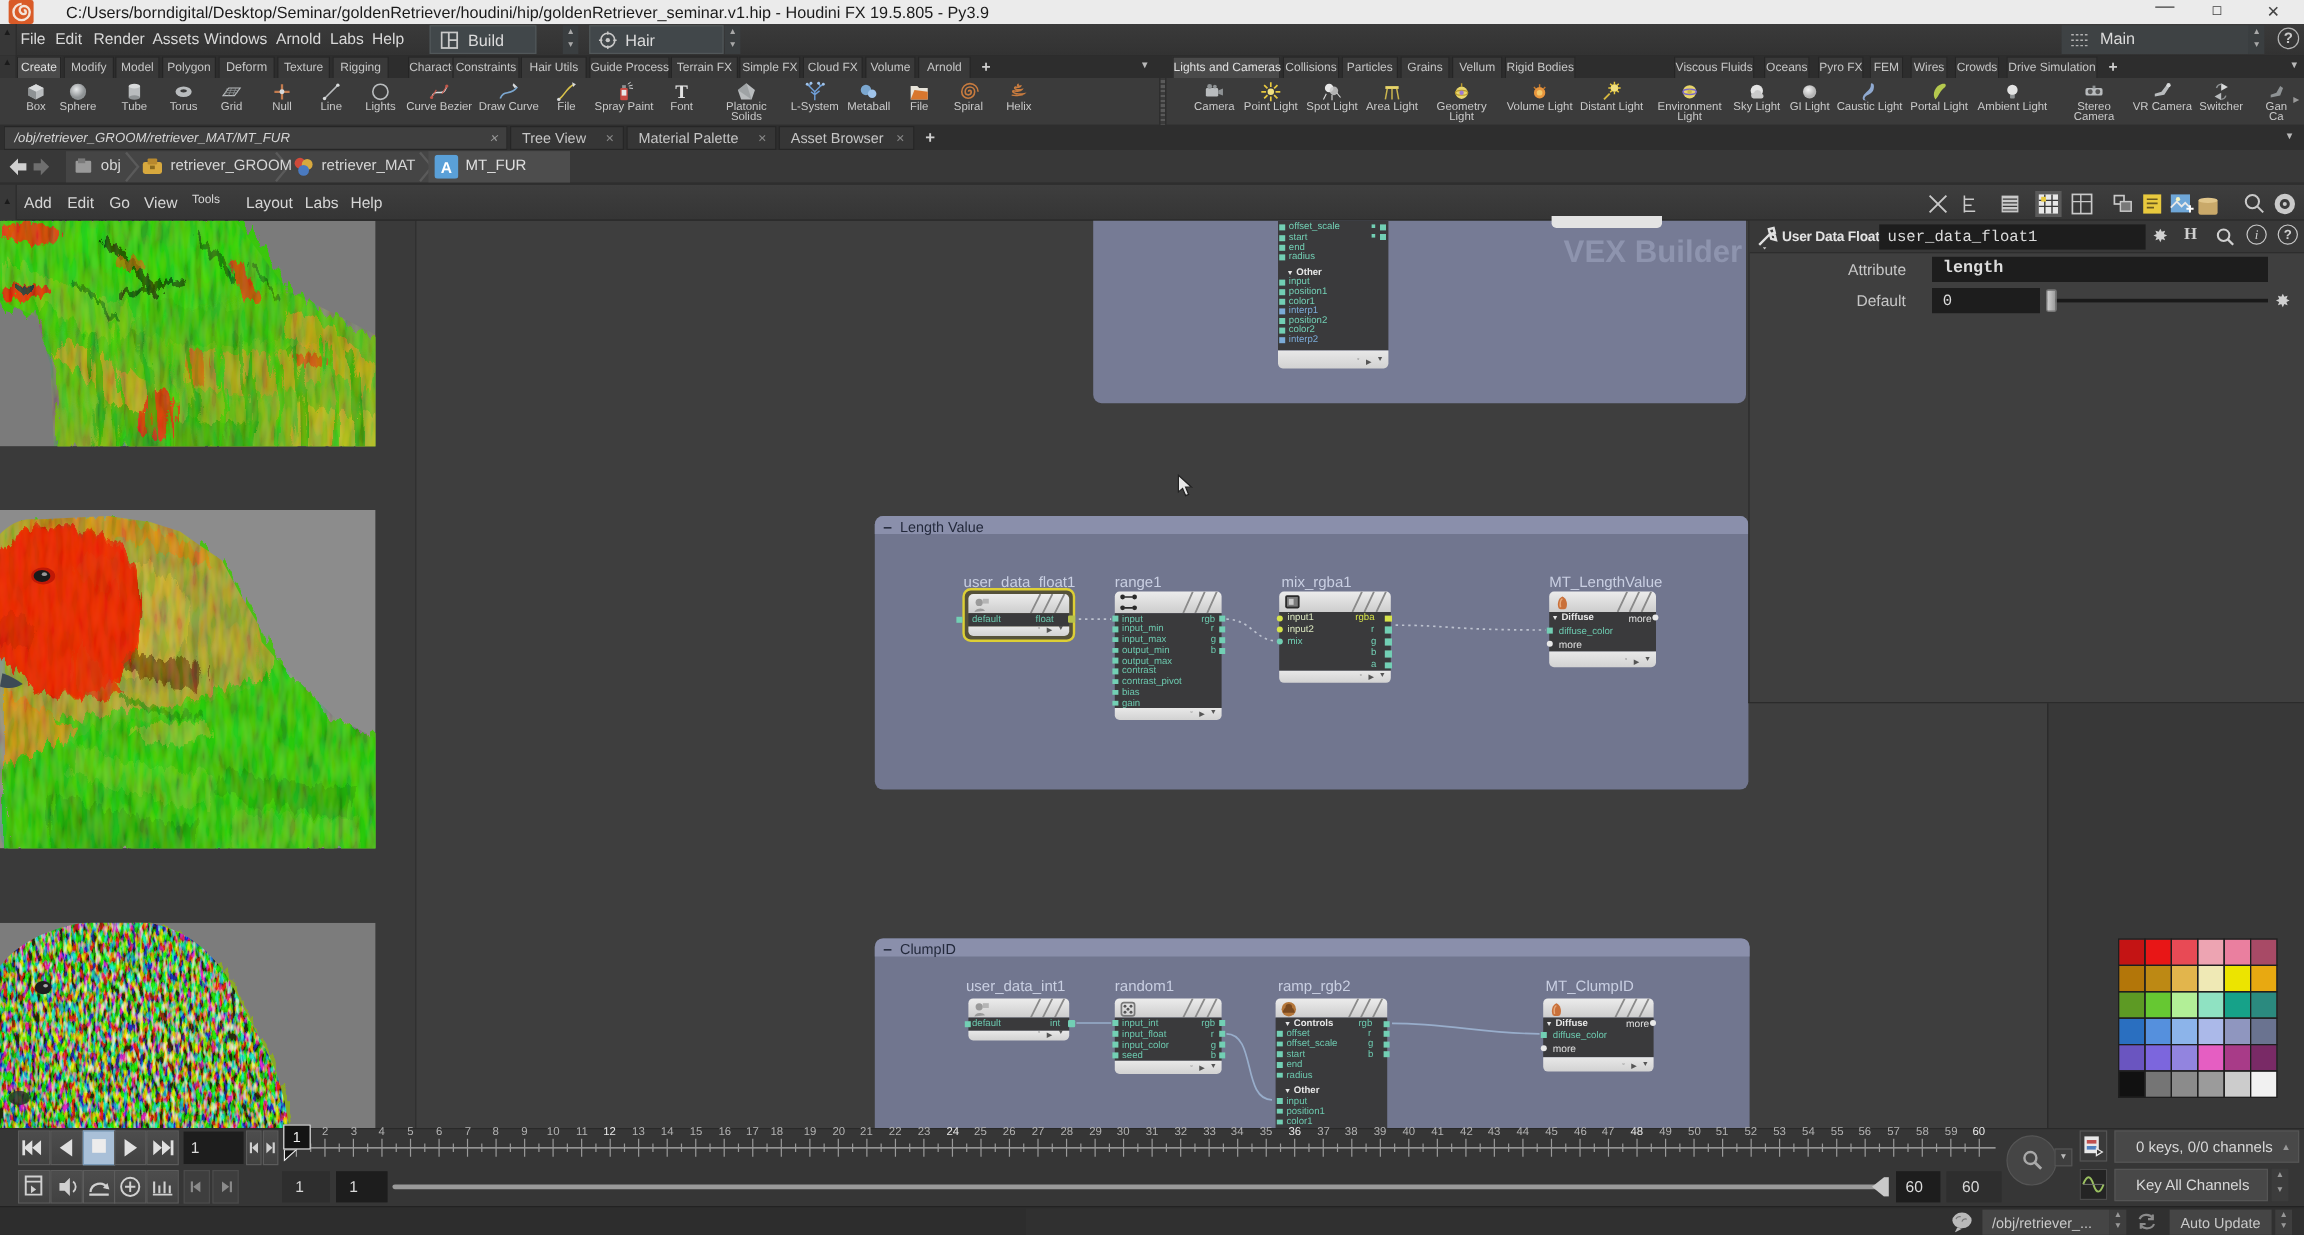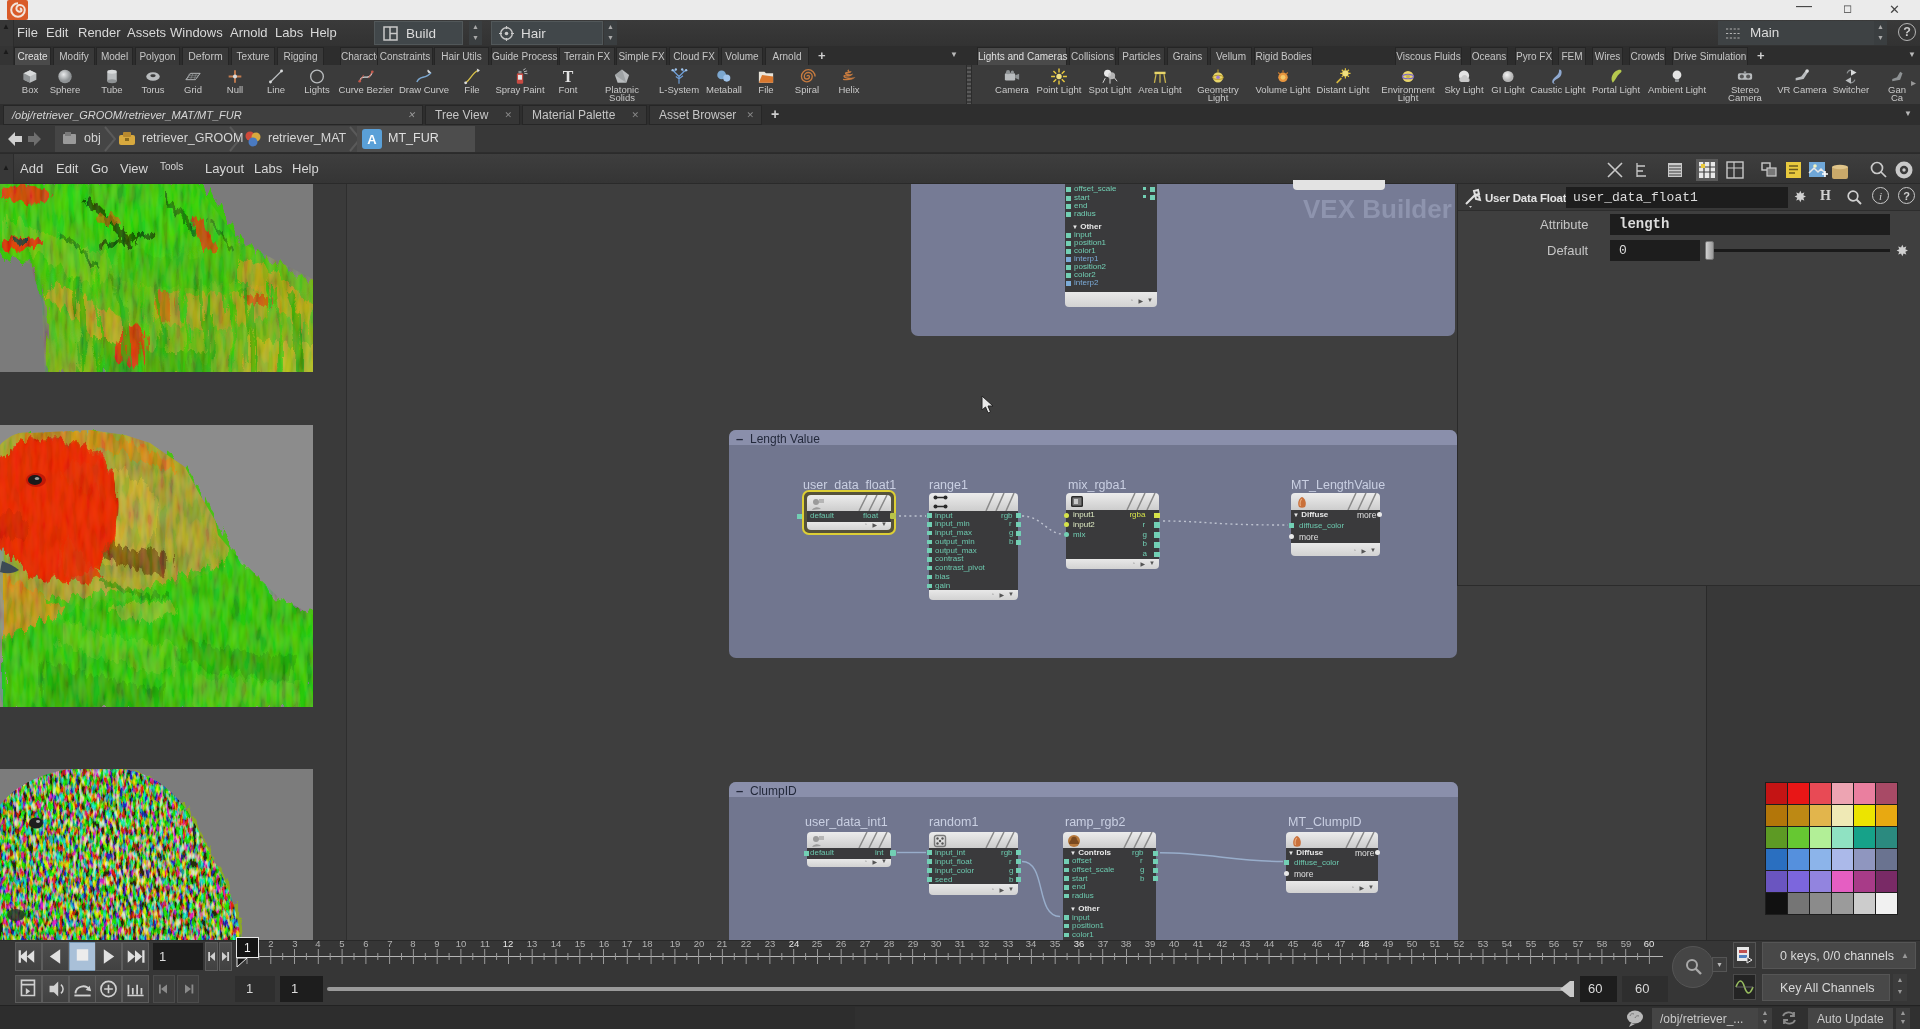--- a/index.html
+++ b/index.html
@@ -11,36 +11,37 @@
 .prowW{position:absolute;font-size:8px;color:#e8e8e8;white-space:nowrap;font-weight:bold}
 .dfield{position:absolute;background:#1d1d1d;color:#dcdcdc;font-size:12px}
 .spin{position:absolute;width:14px;background:#3c3c3c;color:#999;font-size:7px;text-align:center;line-height:11px}
 </style></head><body>
 
 <div class="abs" style="left:0;top:0;width:1920px;height:20px;background:#ebebeb">
 <svg class="abs" style="left:7px;top:0" width="22" height="20" viewBox="0 0 22 20">
  <rect x="0" y="0" width="21" height="20" rx="2" fill="#d95b28"></rect>
  <path d="M11 3.2 a6.8 6.8 0 1 0 6.8 6.8 a5 5 0 0 0 -5 -5 a3.4 3.4 0 1 0 0 6.8 a1.7 1.7 0 0 0 0-3.4" fill="none" stroke="#f3e4da" stroke-width="2"></path>
 </svg>
+<span class="abs" style="left:55px;top:3px;font-size:13.5px;color:#1b1b1b">C:/Users/borndigital/Desktop/Seminar/goldenRetriever/houdini/hip/goldenRetriever_seminar.v1.hip - Houdini FX 19.5.805 - Py3.9</span>
 <span class="abs" style="left:1796px;top:-3px;font-size:16px;color:#444">—</span>
 <span class="abs" style="left:1843px;top:2px;font-size:11px;color:#444">◻</span>
 <span class="abs" style="left:1889px;top:2px;font-size:13px;color:#444">✕</span>
 </div>
 <div class="abs" style="left:0;top:20px;width:1920px;height:26px;background:linear-gradient(#3a3a3a,#323232)">
 <div class="abs" style="left:0;top:0;width:14px;height:26px;background:#373737;border-right:1px solid #2c2c2c"></div>
     <span class="abs" style="left:2px;top:2px;color:#1a1a1a;font-size:8px">▲</span>
 <span class="abs" style="left:17px;top:5px;font-size:13px;color:#d9d9d9">File</span>
 <span class="abs" style="left:46px;top:5px;font-size:13px;color:#d9d9d9">Edit</span>
 <span class="abs" style="left:78px;top:5px;font-size:13px;color:#d9d9d9">Render</span>
 <span class="abs" style="left:127px;top:5px;font-size:13px;color:#d9d9d9">Assets</span>
 <span class="abs" style="left:170px;top:5px;font-size:13px;color:#d9d9d9">Windows</span>
 <span class="abs" style="left:230px;top:5px;font-size:13px;color:#d9d9d9">Arnold</span>
 <span class="abs" style="left:275px;top:5px;font-size:13px;color:#d9d9d9">Labs</span>
 <span class="abs" style="left:310px;top:5px;font-size:13px;color:#d9d9d9">Help</span>
-<div class="abs" style="left:374px;top:1px;width:89px;height:24px;background:#41474a;border:1px solid #515759">
+<div class="abs" style="left:358px;top:1px;width:89px;height:24px;background:#41474a;border:1px solid #515759">
 <svg class="abs" style="left:8px;top:4px" width="15" height="15" viewBox="0 0 15 15">
         <rect x="1" y="1" width="13" height="13" fill="none" stroke="#c9c9c9" stroke-width="1.5"></rect>
         <line x1="7" y1="1" x2="7" y2="14" stroke="#c9c9c9" stroke-width="1.5"></line>
         <line x1="7" y1="7.5" x2="14" y2="7.5" stroke="#c9c9c9" stroke-width="1.5"></line>
       </svg>
 <span class="abs" style="left:31px;top:4px;font-size:13.5px;color:#dcdcdc">Build</span>
     </div>
 <div class="abs" style="left:469px;top:1px;width:13px;height:24px;background:#3a3e40;color:#a9a9a9;font-size:7px;text-align:center;line-height:11px">▲<br>▼</div>
 <div class="abs" style="left:491px;top:1px;width:112px;height:24px;background:#41474a;border:1px solid #515759">
 <svg class="abs" style="left:7px;top:4px" width="15" height="15" viewBox="0 0 15 15">

